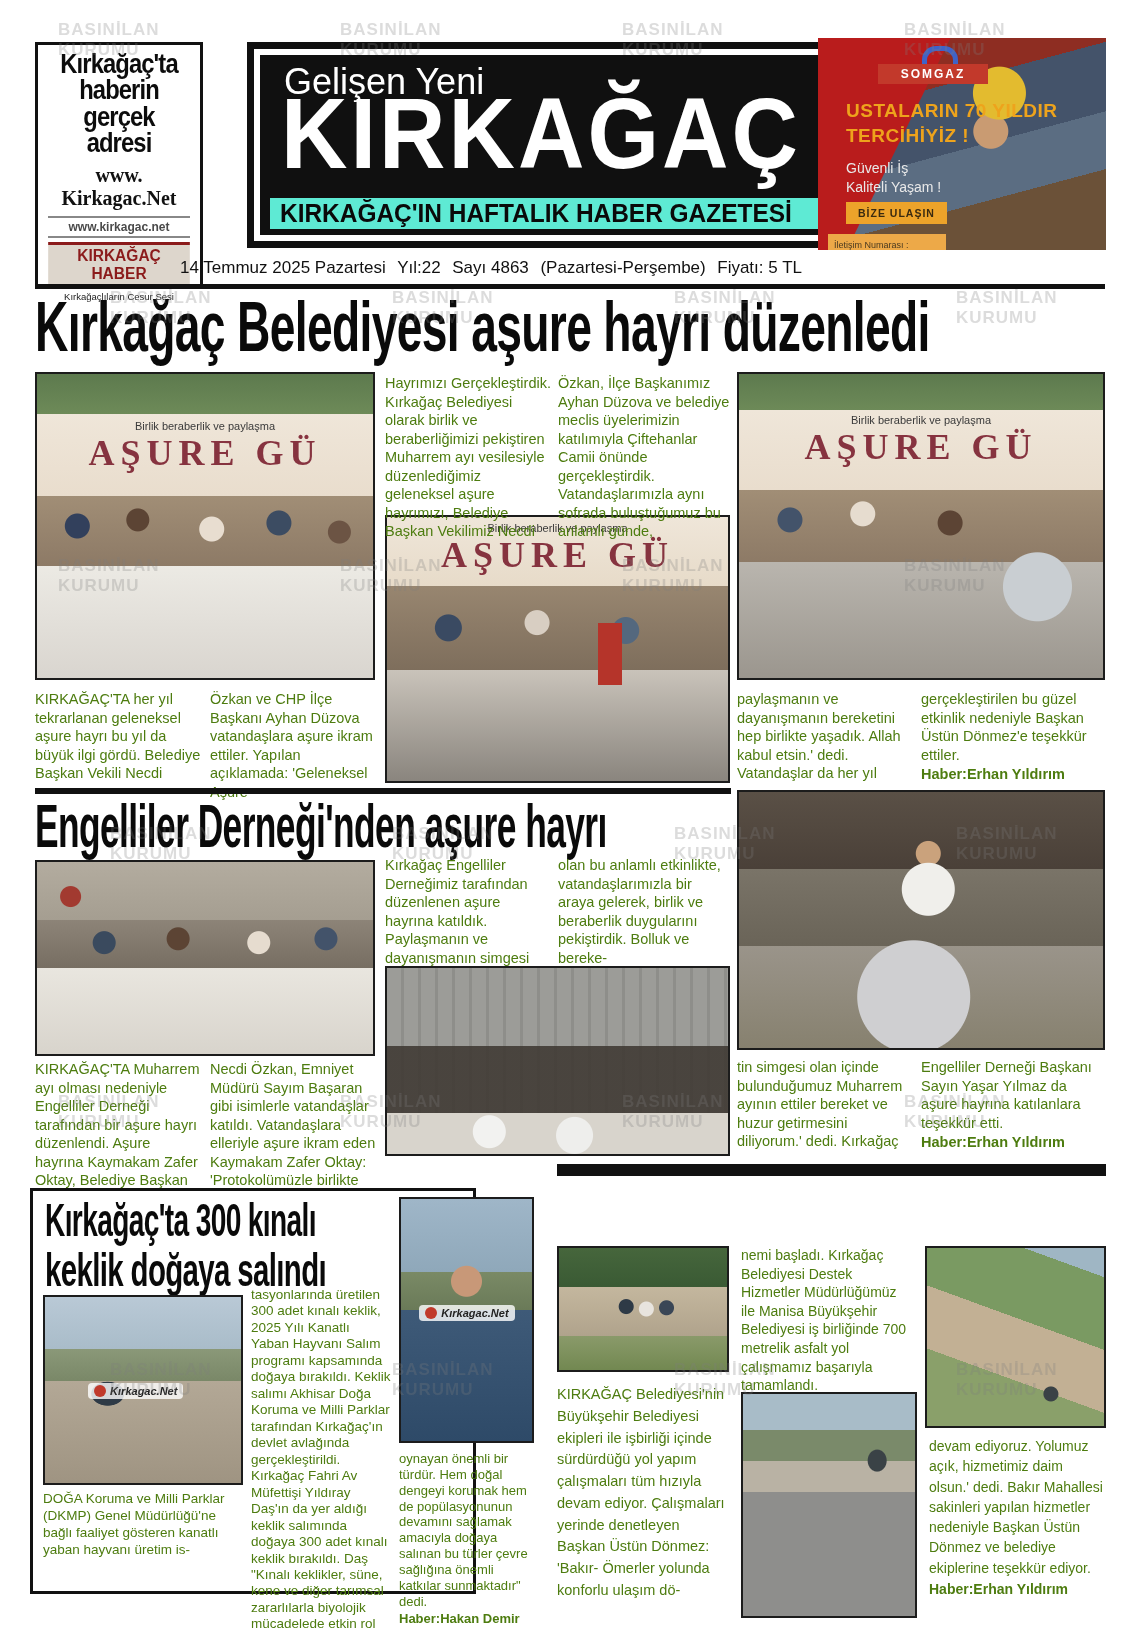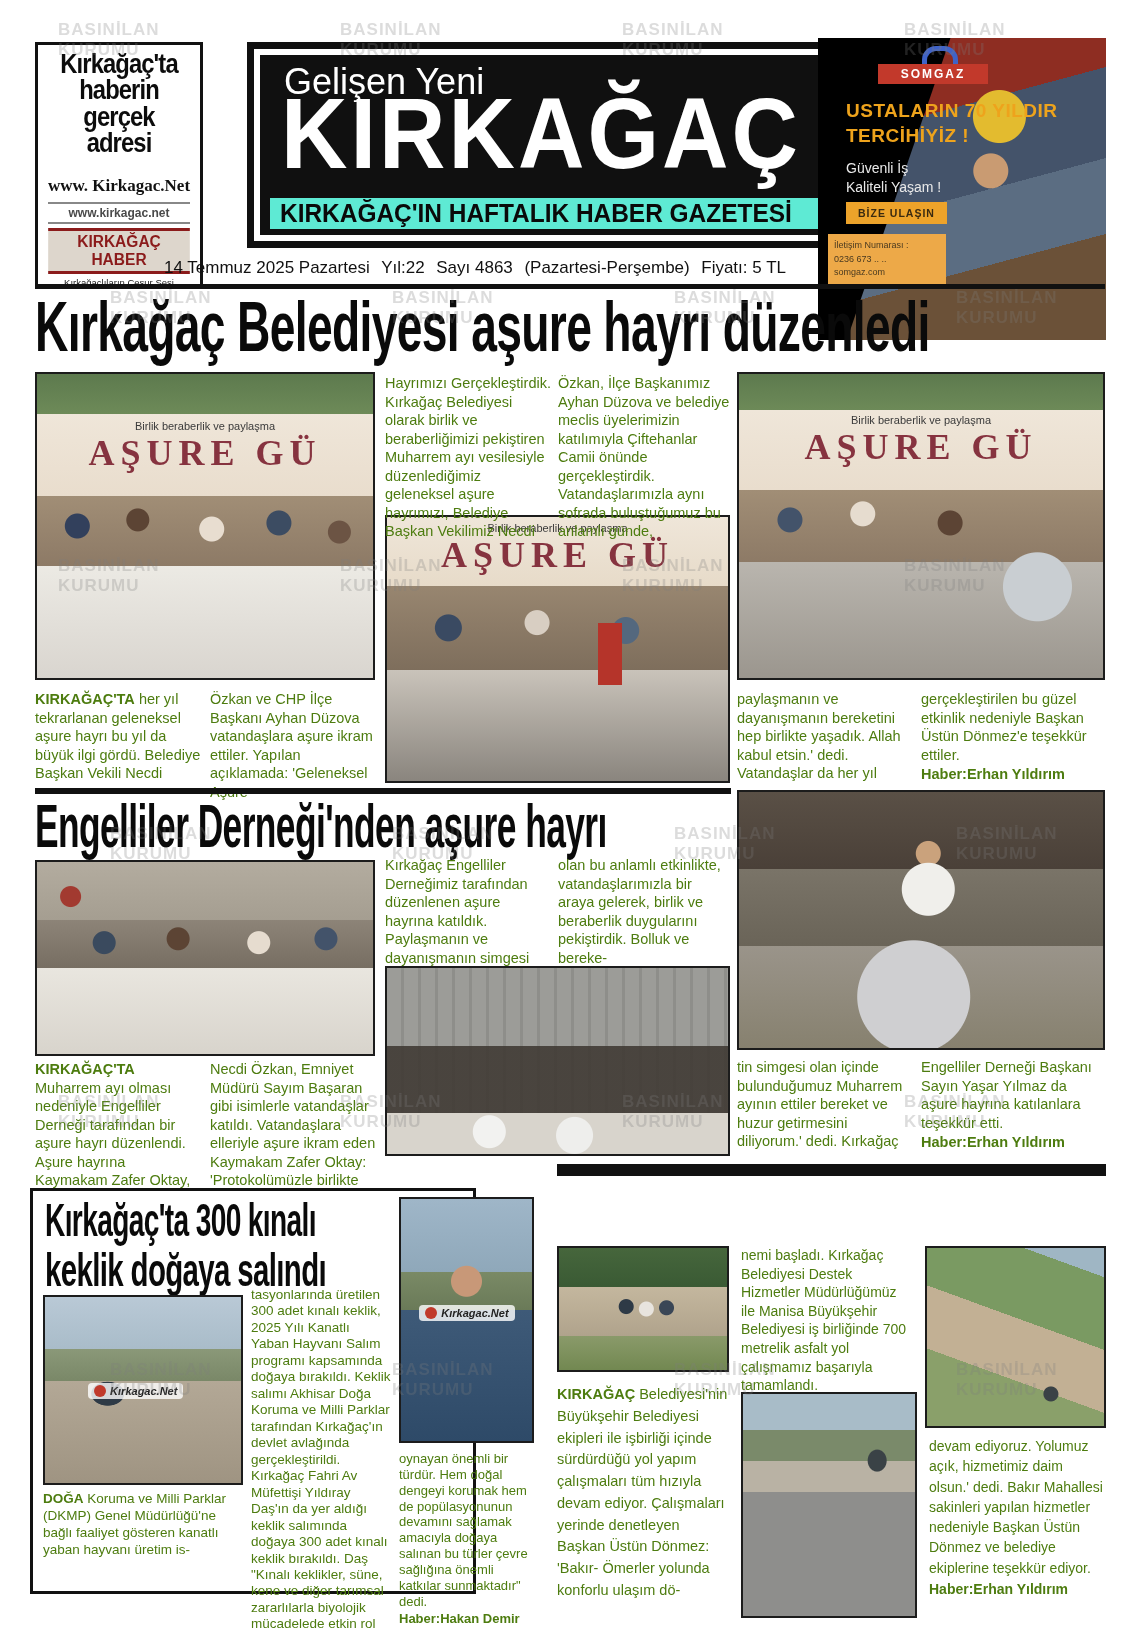--- a/index.html
+++ b/index.html
@@ -3,57 +3,57 @@
 <meta charset="utf-8">
 <style>
   html,body{margin:0;padding:0;background:#fff;}
   .page{position:relative;width:1140px;height:1628px;background:#fff;overflow:hidden;
         font-family:"Liberation Sans",sans-serif;color:#161616;}
   
   .promo{position:absolute;left:35px;top:42px;width:168px;height:246px;border:3px solid #111;
          box-sizing:border-box;text-align:center;padding-top:6px;}
   .promo-slogan{font-weight:bold;font-size:27px;line-height:.98;white-space:pre-line;
                 transform:scaleX(.88);transform-origin:50% 0;letter-spacing:-1px;color:#0c0c0c;}
-  .promo-url{font-family:"Liberation Serif",serif;font-weight:bold;font-size:17px;margin-top:19px;color:#111;}
+  .promo-url{font-family:"Liberation Serif",serif;font-weight:bold;font-size:20px;margin-top:7px;color:#111;}
   .promo-url-small{font-size:12px;font-weight:bold;color:#4a4a4a;border-top:2px solid #888;border-bottom:2px solid #888;
                    margin:6px 10px 0;padding:2px 0;}
   .promo-logo{margin:4px 8px 0;background:#ddd6cc;border-top:3px solid #8b1b1b;border-bottom:3px solid #8b1b1b;
               color:#8b1b1b;font-weight:bold;font-size:16px;padding:2px 0;transform:scaleX(.97);}
   .promo-tagline{font-size:9.5px;color:#222;margin-top:3px;}
   .masthead{position:absolute;left:213px;top:42px;width:588px;height:206px;background:#101010;
             border:7px solid #101010;box-sizing:border-box;box-shadow:inset 0 0 0 6px #fff;margin-left:34px;}
   .mh-kicker{position:absolute;left:30px;top:12px;color:#fff;font-size:36px;}
   .mh-title{position:absolute;left:0;right:0;top:38px;text-align:center;color:#fff;font-weight:bold;
             font-size:92px;letter-spacing:3px;line-height:1;transform:scale(1,1.08);}
   .mh-sub{position:absolute;left:16px;bottom:12px;background:#5eead4;padding:0 10px;}
   .mh-sub span{display:inline-block;white-space:nowrap;color:#0a0a0a;font-weight:bold;font-size:26px;
                transform:scaleX(.94);transform-origin:0 50%;}
-  .ad{position:absolute;left:818px;top:38px;width:288px;height:302px;background:#000000;overflow:hidden;}
+  .ad{position:absolute;left:818px;top:38px;width:288px;height:212px;background:#b91c1c;overflow:hidden;}
   .ad-photo{position:absolute;inset:0;clip-path:polygon(46% 0,100% 0,100% 100%,10% 100%);
      background:radial-gradient(circle at 63% 26%,#e3bb2f 0 26px,rgba(0,0,0,0) 27px),
                 radial-gradient(circle at 60% 44%,#c99b72 0 17px,rgba(0,0,0,0) 18px),
                 linear-gradient(165deg,#8e2d22 0 28%,#44536a 28% 52%,#5b6d82 52% 72%,#6b5138 72% 100%);}
   .ad-arc{position:absolute;left:104px;top:8px;width:26px;height:15px;border:5px solid #3f63c8;
           border-bottom:none;border-radius:14px 14px 0 0;}
   .ad-ribbon{position:absolute;left:60px;top:26px;width:110px;background:#c2392b;color:#fff;font-weight:bold;
              font-size:12px;text-align:center;padding:3px 0;letter-spacing:2px;}
   .ad-h{position:absolute;left:28px;color:#eea31c;font-weight:bold;font-size:19px;letter-spacing:.5px;}
   .ad-s{position:absolute;left:28px;color:#e9e9e9;font-size:14px;}
   .ad-btn{position:absolute;left:28px;top:164px;background:#eda32a;color:#3a2a10;font-weight:bold;
           font-size:10.5px;padding:5px 12px;letter-spacing:1px;}
   .ad-contact{position:absolute;left:10px;top:196px;width:118px;background:#eda948;padding:5px 6px;
               font-size:9px;color:#4a3a20;line-height:1.5;box-sizing:border-box;}
-  .dateline{position:absolute;left:164px;top:258px;width:622px;display:flex;justify-content:space-between;
+  .dateline{position:absolute;left:180px;top:258px;width:622px;display:flex;justify-content:space-between;
             font-size:17px;color:#111;}
   .rule{position:absolute;background:#111;}
   
   .hline{position:absolute;font-weight:bold;color:#0a0a0a;}
   .h-sq{display:inline-block;white-space:nowrap;transform-origin:0 50%;letter-spacing:-1px;}
   .col{position:absolute;font-size:14.5px;line-height:1.28;color:#4d7c0f;}
-  .lead{font-weight:bold;text-align:center;}
+  .lead{font-weight:normal;text-align:center;}
   .byline{font-weight:bold;margin-top:1px;}
   .photo{position:absolute;border:2px solid #1c1c1c;box-sizing:border-box;overflow:hidden;}
   .banner{position:absolute;left:0;right:0;text-align:center;}
   .banner-small{font-size:11px;color:#3a3a3a;}
   .banner-big{font-family:"Liberation Serif",serif;font-weight:bold;color:#7c2130;font-size:36px;
               letter-spacing:6px;opacity:.9;}
   .netchip{position:absolute;background:rgba(255,255,255,.8);border-radius:4px;padding:2px 6px;
            font-size:11px;font-weight:bold;font-style:italic;color:#222;white-space:nowrap;}
   .crescent{display:inline-block;width:12px;height:12px;border-radius:50%;background:#c0392b;
             margin-right:4px;vertical-align:-2px;}

